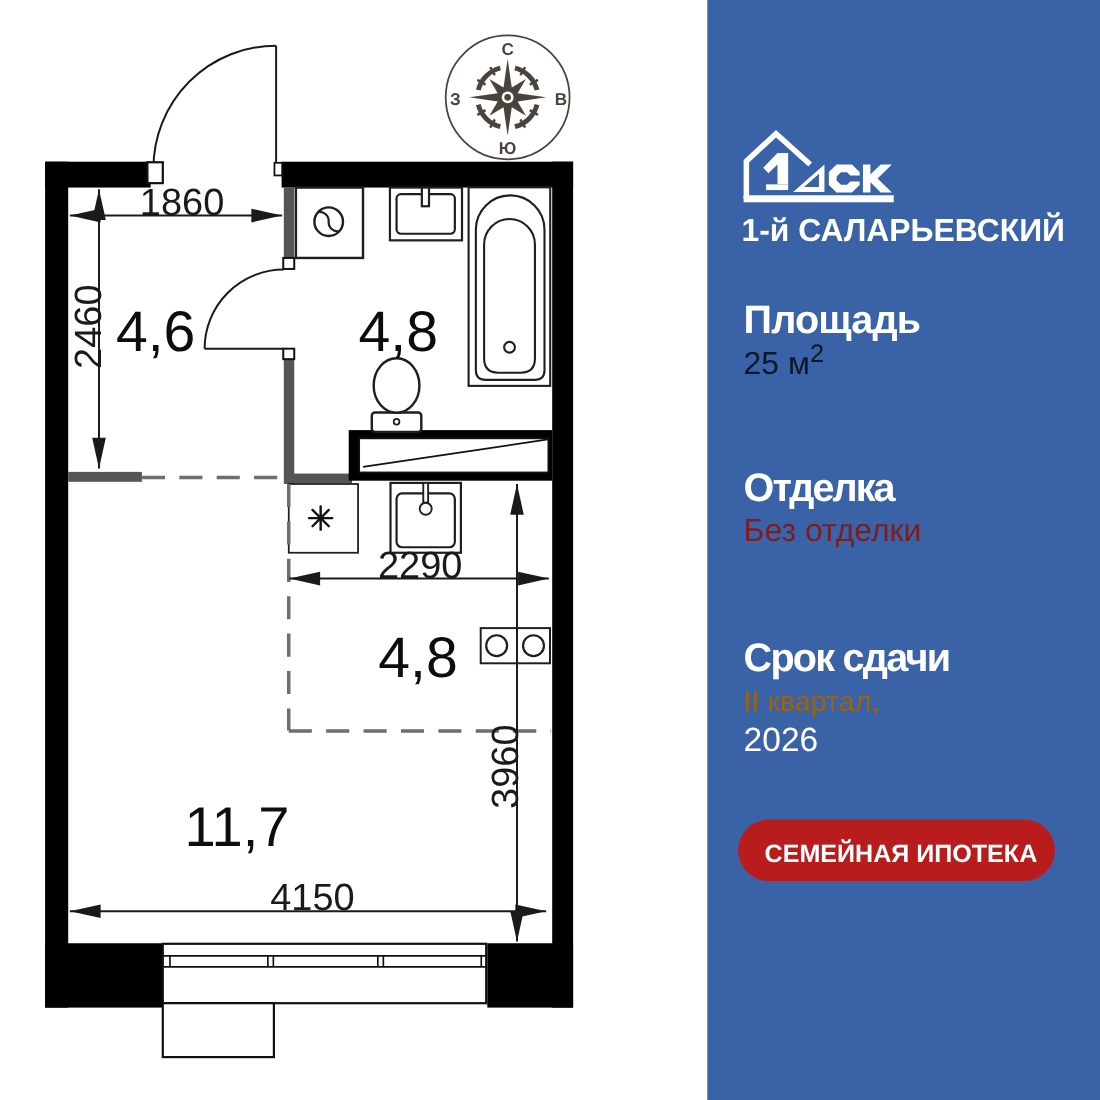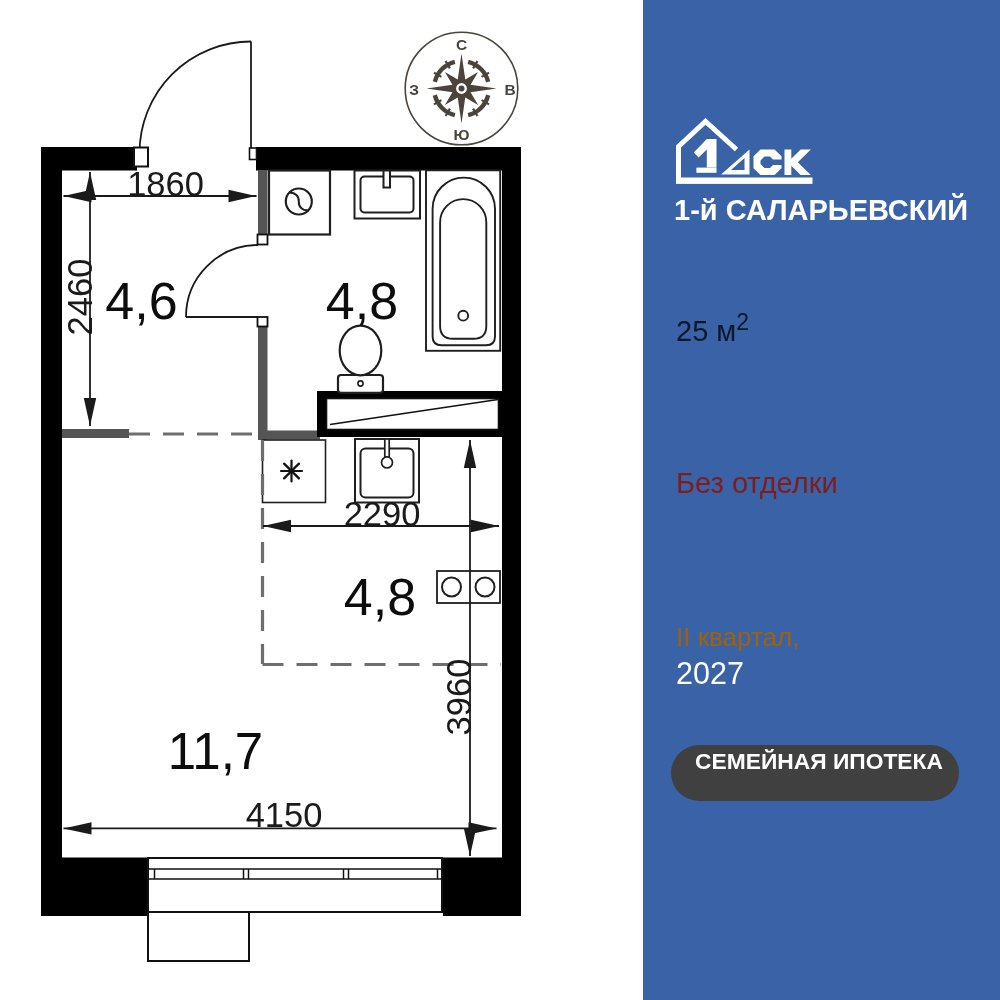--- a/index.html
+++ b/index.html
@@ -223,27 +223,30 @@
 
   <path d="M 117.5,149.5 L 131.5,149.5 L 138.5,156.3 L 138.5,159.5 L 130,159.5 L 127,156.5 L 121.5,156.5 L 117.5,160.5 L 117.5,164 L 121.5,168 L 127,168 L 130,165 L 138.5,165 L 138.5,168.2 L 131.5,175 L 117.5,175 L 110.5,168.2 L 110.5,156.3 Z" fill="#ffffff"></path>
 
   <path d="M 141.5,149.5 L 148.3,149.5 L 148.3,158.7 L 157.6,149.5 L 167.8,149.5 L 154.8,162.2 L 167.8,175 L 157.6,175 L 148.3,165.7 L 148.3,175 L 141.5,175 Z" fill="#ffffff"></path>
 
   <rect x="33" y="177.5" width="136.5" height="6.4" fill="#ffffff"></rect>
 </svg>
 
 <div class="abs" style="left:674px;top:194px;width:330px;font-size:29px;font-weight:bold;color:#ffffff;letter-spacing:0px;white-space:nowrap;">1-й САЛАРЬЕВСКИЙ</div>
 
+<div class="abs" style="left:676px;top:269.5px;font-size:36px;font-weight:bold;color:#ffffff;letter-spacing:-0.8px;">Площадь</div>
 
 <div class="abs" style="left:676px;top:315px;font-size:29px;color:#0f172a;">25 м<span style="font-size:23px;position:relative;top:-11px;">2</span></div>
 
+<div class="abs" style="left:676px;top:422px;font-size:36px;font-weight:bold;color:#ffffff;letter-spacing:-1.8px;">Отделка</div>
 
 <div class="abs" style="left:676px;top:467px;font-size:29px;color:#7f1d1d;">Без отделки</div>
 
+<div class="abs" style="left:676px;top:576.5px;font-size:36px;font-weight:bold;color:#ffffff;letter-spacing:-1.6px;">Срок сдачи</div>
 
 <div class="abs" style="left:676px;top:621.5px;font-size:26px;color:#a16207;">II квартал,</div>
-<div class="abs" style="left:676px;top:656px;font-size:30.5px;color:#ffffff;">2027</div>
-
-<div class="abs" style="left:671px;top:745px;width:288px;height:56px;background:#404040;border-radius:28px;display:flex;align-items:flex-start;justify-content:center;">
+<div class="abs" style="left:676px;top:656px;font-size:30.5px;color:#ffffff;">2026</div>
+
+<div class="abs" style="left:671px;top:745px;width:288px;height:56px;background:#b91c1c;border-radius:28px;display:flex;align-items:center;justify-content:center;">
   <span style="font-size:22.8px;padding-left:8px;font-weight:bold;color:#ffffff;letter-spacing:0px;position:relative;top:3px;">СЕМЕЙНАЯ ИПОТЕКА</span>
 </div>
 
 </div>
 
 </body></html>

